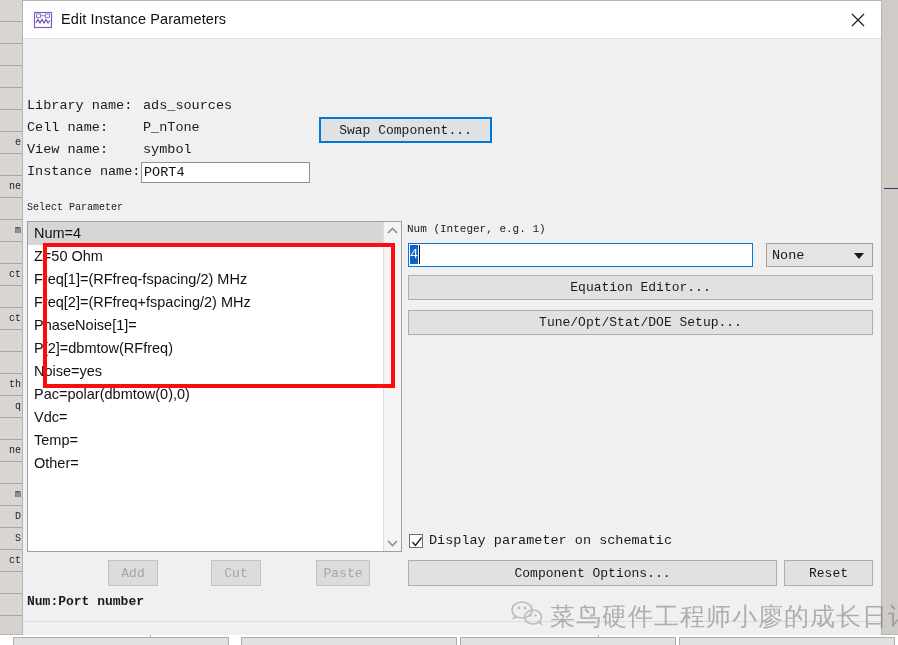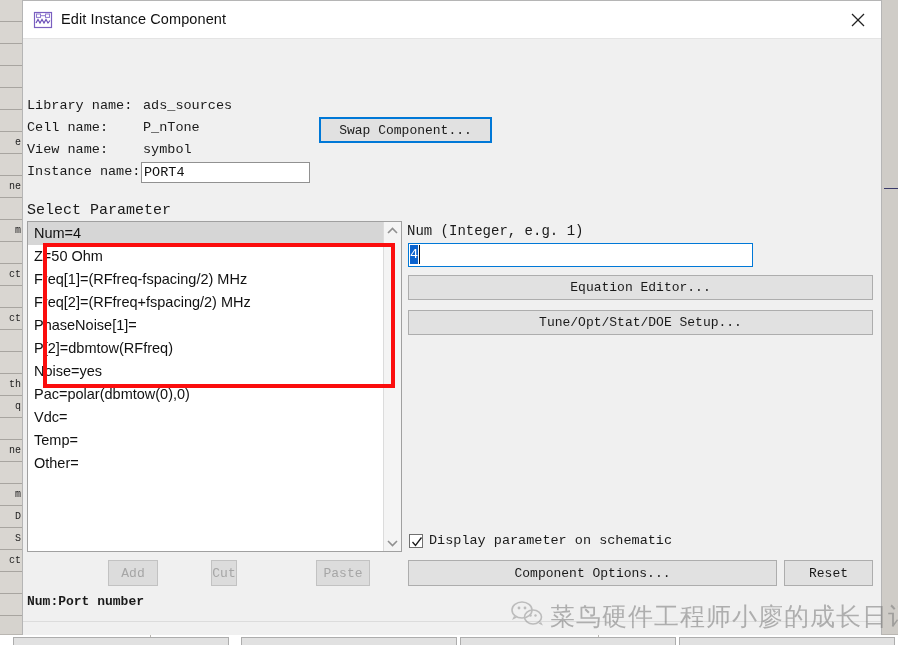--- a/index.html
+++ b/index.html
@@ -181,21 +181,21 @@
     display: flex;
     align-items: center;
     justify-content: center;
   }
 
   .sec-label {
     position: absolute;
     left: 4px;
     top: 163px;
     font-family: "Liberation Mono", monospace;
-    font-size: 15px;
+    font-size: 10px;
     color: #1a1a1a;
   }
 
   
   .param-list-wrap {
     position: absolute;
     left: 4px;
     top: 182px;
     width: 375px;
     height: 331px;
@@ -289,21 +289,21 @@
     color: #1a1a1a;
     font-weight: bold;
   }
 
   
   .num-caption {
     position: absolute;
     left: 384px;
     top: 184px;
     font-family: "Liberation Mono", monospace;
-    font-size: 14px;
+    font-size: 11px;
     color: #1a1a1a;
     white-space: pre;
   }
   .num-input {
     position: absolute;
     left: 385px;
     top: 204px;
     width: 345px;
     height: 24px;
     background: #ffffff;
@@ -466,21 +466,21 @@
     <div class="titlebar">
       <span class="title-icon">
         <svg width="20" height="20" viewBox="0 0 20 20">
           <rect x="1.5" y="2.5" width="17" height="15" fill="#ffffff" stroke="#7a5fc0" stroke-width="1.2"></rect>
           <rect x="3.5" y="4" width="4" height="3.4" fill="none" stroke="#8f7ad0" stroke-width="1"></rect>
           <rect x="12.5" y="4" width="4" height="3.4" fill="none" stroke="#8f7ad0" stroke-width="1"></rect>
           <line x1="7.5" y1="5.7" x2="12.5" y2="5.7" stroke="#8f7ad0" stroke-width="1"></line>
           <polyline points="3,13 5,9.5 7,13 9,9.5 11,13 13,9.5 15,13 17,10.5" fill="none" stroke="#6b4fb8" stroke-width="1.2"></polyline>
         </svg>
       </span>
-      <span class="title-text">Edit Instance Component</span>
+      <span class="title-text">Edit Instance Parameters</span>
       <span class="close-btn">
         <svg width="14" height="14" viewBox="0 0 14 14">
           <line x1="1" y1="1" x2="13" y2="13" stroke="#222" stroke-width="1.3"></line>
           <line x1="13" y1="1" x2="1" y2="13" stroke="#222" stroke-width="1.3"></line>
         </svg>
       </span>
     </div>
 
     <div class="body">
 
@@ -524,31 +524,35 @@
             <svg width="11" height="8" viewBox="0 0 11 8">
               <polyline points="1,2 5.5,6.5 10,2" fill="none" stroke="#909090" stroke-width="1.6"></polyline>
             </svg>
           </span>
         </div>
       </div>
 
       <div class="red-box"></div>
 
       <div class="btn disabled" style="left:85px; top:521px; width:50px; height:26px;">Add</div>
-      <div class="btn disabled" style="left:188px; top:521px; width:26px; height:26px;">Cut</div>
+      <div class="btn disabled" style="left:188px; top:521px; width:50px; height:26px;">Cut</div>
       <div class="btn disabled" style="left:293px; top:521px; width:54px; height:26px;">Paste</div>
 
       <span class="hint-text">Num:Port number</span>
 
       <span class="num-caption">Num (Integer, e.g. 1)</span>
 
       <div class="num-input"></div>
       <span class="num-input-sel">4</span>
       <span class="caret"></span>
 
+      <div class="unit-select">
+        <span>None</span>
+        <span class="unit-arrow"></span>
+      </div>
 
       <div class="btn" style="left:385px; top:236px; width:465px; height:25px;">Equation Editor...</div>
       <div class="btn" style="left:385px; top:271px; width:465px; height:25px;">Tune/Opt/Stat/DOE Setup...</div>
 
       <div class="chk-row">
         <span class="chk-box">
           <svg width="12" height="12" viewBox="0 0 12 12">
             <polyline points="1.5,6 4.5,9.5 10.5,1.5" fill="none" stroke="#1a1a1a" stroke-width="1.3"></polyline>
           </svg>
         </span>

